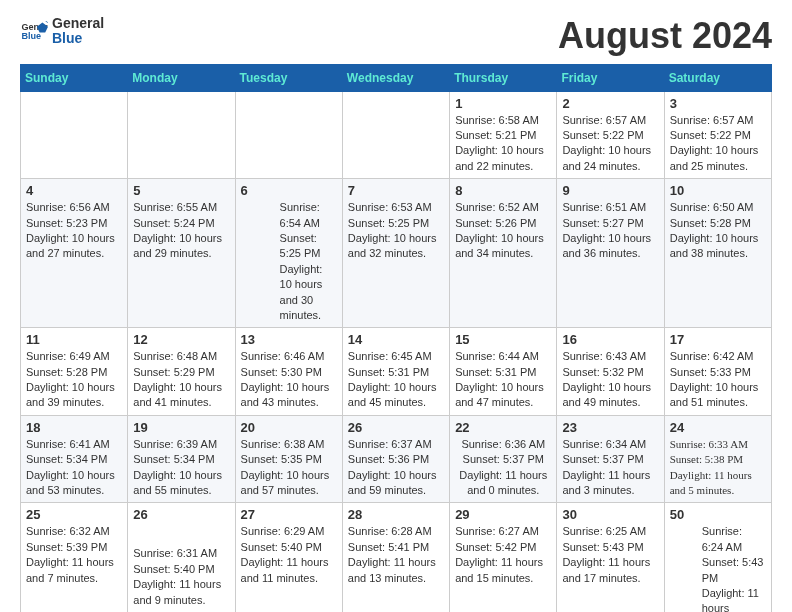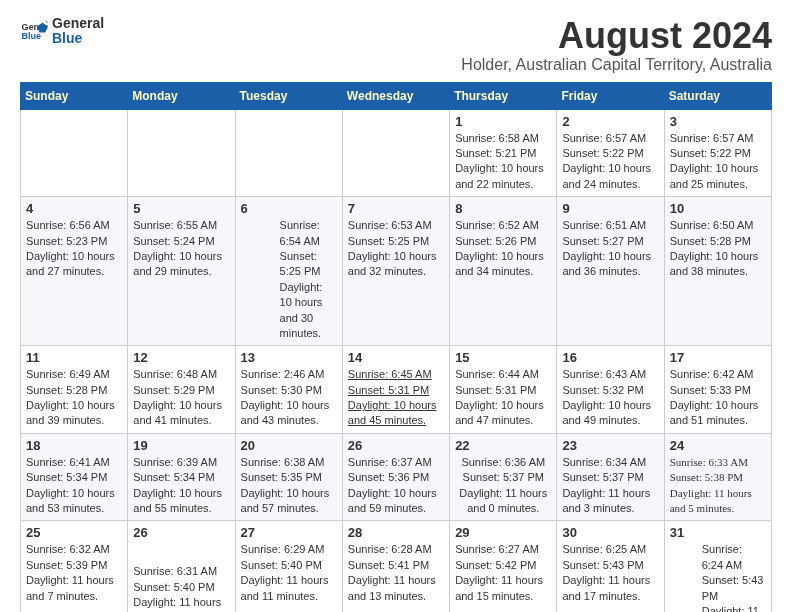--- a/index.html
+++ b/index.html
@@ -19,41 +19,41 @@
     .logo {
       display: flex;
       align-items: center;
       gap: 2px;
     }
     .logo-icon {
       width: 28px;
       height: 28px;
     }
     .title-block {
-      text-align: right;
+      text-align: center;
     }
     .main-title {
       font-size: 36px;
       font-weight: bold;
       color: #333;
       line-height: 1.1;
     }
     .subtitle {
       font-size: 16px;
       color: #555;
       font-weight: normal;
     }
     .calendar-table {
       width: 100%;
       border-collapse: collapse;
       font-size: 11px;
     }
     .calendar-table thead th {
       background-color: #1a5fa8;
-      color: #fef9c3;
+      color: #5eead4;
       padding: 6px 4px;
       text-align: left;
       font-size: 12px;
       font-weight: bold;
       border: 1px solid #1a5fa8;
     }
     .calendar-table tbody td {
       border: 1px solid #ccc;
       vertical-align: top;
       padding: 4px 5px;
@@ -91,21 +91,20 @@
       <polygon points="32,8 40,14 36,22 28,22 24,14" fill="#1a5fa8"></polygon>
       <polygon points="36,6 42,10 38,6" fill="#1a5fa8"></polygon>
     </svg>
     <div style="display:flex;flex-direction:column;line-height:1.1;margin-left:2px;">
       <span style="font-size:14px;font-weight:bold;color:#333;">General</span>
       <span style="font-size:14px;font-weight:bold;color:#1a5fa8;">Blue</span>
     </div>
   </div>
   <div class="title-block">
     <div class="main-title">August 2024</div>
-    <div class="subtitle">Holder, Australian Capital Territory, Australia</div>
   </div>
 </div>
 
 <table class="calendar-table">
   <thead>
     <tr>
 
     <th>Sunday</th>
         <th>Monday</th>
         <th>Tuesday</th>
@@ -205,28 +204,28 @@
         </td>
         <td>
           <span class="day-number">12</span>
           <div class="day-info" style="white-space: pre-line;">Sunrise: 6:48 AM
 Sunset: 5:29 PM
 Daylight: 10 hours
 and 41 minutes.</div>
         </td>
         <td>
           <span class="day-number">13</span>
-          <div class="day-info" style="white-space: pre-line;">Sunrise: 2:46 AM
+          <div class="day-info" style="white-space: pre-line;">Sunrise: 6:46 AM
 Sunset: 5:30 PM
 Daylight: 10 hours
 and 43 minutes.</div>
         </td>
         <td>
           <span class="day-number">14</span>
-          <div class="day-info" style="white-space: pre-line; text-decoration: underline;">Sunrise: 6:45 AM
+          <div class="day-info" style="white-space: pre-line;">Sunrise: 6:45 AM
 Sunset: 5:31 PM
 Daylight: 10 hours
 and 45 minutes.</div>
         </td>
         <td>
           <span class="day-number">15</span>
           <div class="day-info" style="white-space: pre-line;">Sunrise: 6:44 AM
 Sunset: 5:31 PM
 Daylight: 10 hours
 and 47 minutes.</div>
@@ -334,21 +333,21 @@
 and 15 minutes.</div>
         </td>
         <td>
           <span class="day-number">30</span>
           <div class="day-info" style="white-space: pre-line;">Sunrise: 6:25 AM
 Sunset: 5:43 PM
 Daylight: 11 hours
 and 17 minutes.</div>
         </td>
         <td>
-          <span class="day-number">31</span>
+          <span class="day-number">50</span>
           <div class="day-info" style="white-space: pre-line; margin-left: 32px;">Sunrise: 6:24 AM
 Sunset: 5:43 PM
 Daylight: 11 hours
 and 19 minutes.</div>
         </td>
       </tr>
     </tbody>
 </table>
 
 </body></html>

